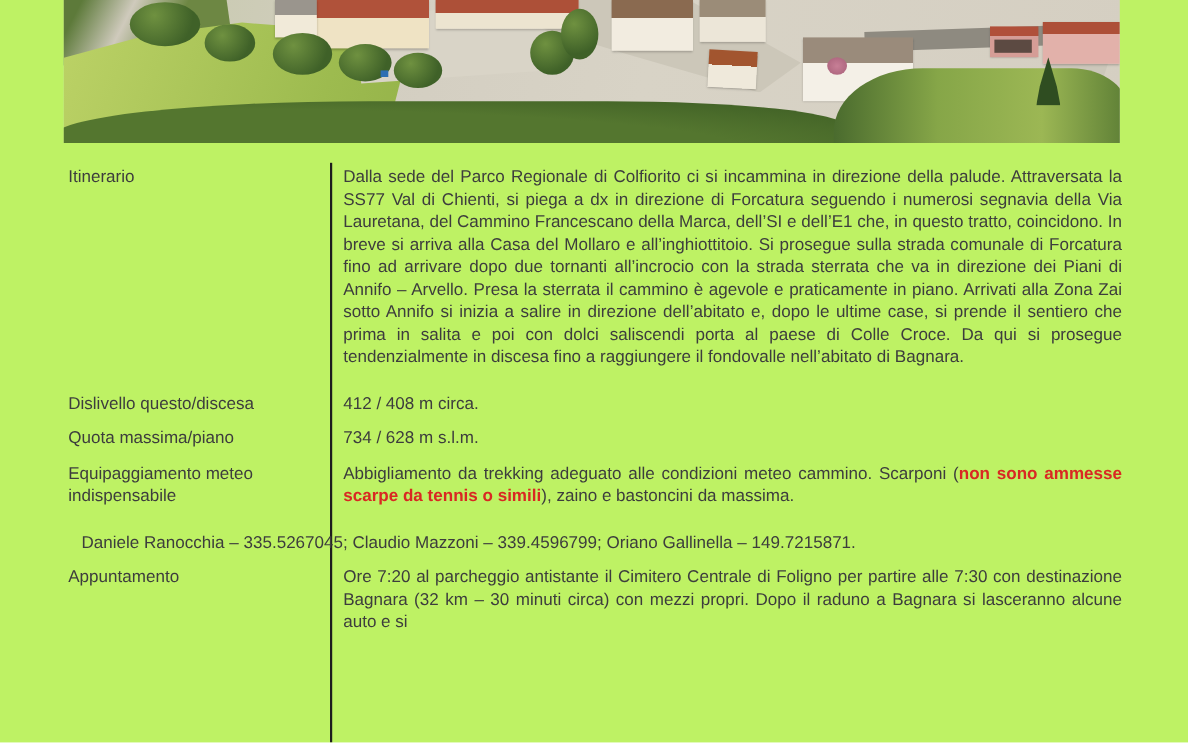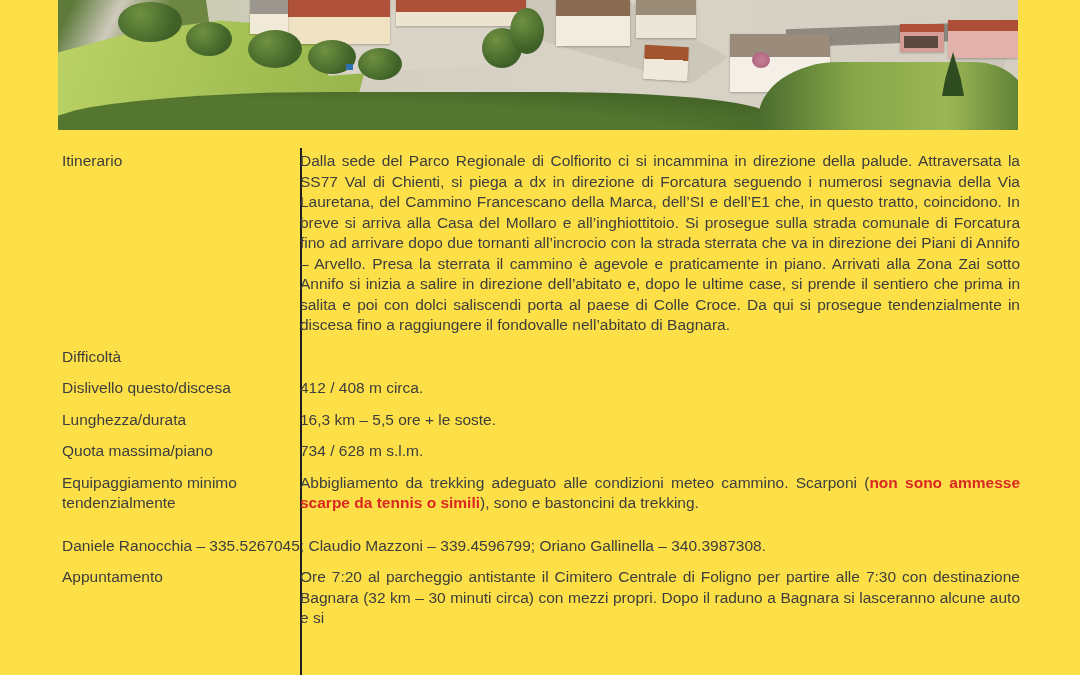--- a/index.html
+++ b/index.html
@@ -1,18 +1,18 @@
 <!DOCTYPE html>
 <html><head>
 <meta charset="utf-8">
 <style>
   * { margin:0; padding:0; box-sizing:border-box; }
   html,body { width:1080px; height:675px; overflow:hidden; background:#ffffff;
               font-family:"Liberation Sans", sans-serif; }
-  .doc { position:relative; width:1080px; height:675px; background:#fde047; }
+  .doc { position:relative; width:1080px; height:675px; background:#bef264; }
 
   
   .photo { position:absolute; left:58px; top:0; width:960px; height:130px; overflow:hidden;
            background:linear-gradient(100deg,#c4c9a8 0%,#d3cec1 30%,#d8d3c6 55%,#d5cfc2 100%); }
   .photo div { position:absolute; }
   .ph-road-tl { left:-20px; top:-10px; width:170px; height:60px;
                 background:linear-gradient(125deg,#5d7a3a 20%,#cfcabc 45%,#6d8743 70%); transform:rotate(-8deg); }
   .ph-hill { left:0; top:16px; width:540px; height:114px;
              background:linear-gradient(110deg,#bcd266 0%,#9dbb4f 45%,#82a03d 100%);
              clip-path:polygon(0 32%, 14% 14%, 30% 4%, 47% 10%, 58% 26%, 54% 100%, 0 100%); }
@@ -60,21 +60,21 @@
   .ph-flower { left:694px; top:52px; width:18px; height:16px; border-radius:50%;
                background:radial-gradient(#c77f96,#a75f78); }
   .ph-bin { left:288px; top:64px; width:7px; height:6px; background:#2e6fb2; }
 
   
   .vline { position:absolute; left:300px; top:148px; width:2px; height:527px; background:#1d1d1d; }
   .rows { position:absolute; left:62px; top:151px; width:958px; color:#3d3d3d;
           font-size:15.5px; line-height:20.5px; }
   .row { display:flex; margin-bottom:11px; }
   .cell-label { width:238px; flex:none; }
-  .cell-value { flex:1; text-align:justify; }
+  .cell-value { flex:1; padding-left:12px; text-align:justify; }
   .red-bold { color:#d92823; font-weight:bold; }
 </style>
 </head>
 <body>
 
 <div class="doc">
 
   <div class="photo">
     <div class="ph-road-tl"></div>
     <div class="ph-hill"></div>
@@ -108,48 +108,43 @@
   <div class="vline"></div>
 
   <div class="rows">
 
     <div class="row">
       <div class="cell-label">Itinerario</div>
       <div class="cell-value"><span>Dalla sede del Parco Regionale di Colfiorito ci si incammina in direzione della palude. Attraversata la SS77 Val di Chienti, si piega a dx in direzione di Forcatura seguendo i numerosi segnavia della Via Lauretana, del Cammino Francescano della Marca, dell’SI e dell’E1 che, in questo tratto, coincidono. In breve si arriva alla Casa del Mollaro e all’inghiottitoio. Si prosegue sulla strada comunale di Forcatura fino ad arrivare dopo due tornanti all’incrocio con la strada sterrata che va in direzione dei Piani di Annifo – Arvello. Presa la sterrata il cammino è agevole e praticamente in piano. Arrivati alla Zona Zai sotto Annifo si inizia a salire in direzione dell’abitato e, dopo le ultime case, si prende il sentiero che prima in salita e poi con dolci saliscendi porta al paese di Colle Croce. Da qui si prosegue tendenzialmente in discesa fino a raggiungere il fondovalle nell’abitato di Bagnara.</span></div>
     </div>
 
     <div class="row">
-      <div class="cell-label">Difficoltà</div>
     </div>
 
     <div class="row">
       <div class="cell-label">Dislivello questo/discesa</div>
       <div class="cell-value"><span>412 / 408 m circa.</span></div>
     </div>
 
-    <div class="row">
-      <div class="cell-label">Lunghezza/durata</div>
-      <div class="cell-value"><span>16,3 km – 5,5 ore + le soste.</span></div>
-    </div>
 
     <div class="row">
       <div class="cell-label">Quota massima/piano</div>
       <div class="cell-value"><span>734 / 628 m s.l.m.</span></div>
     </div>
 
     <div class="row">
-      <div class="cell-label">Equipaggiamento minimo tendenzialmente</div>
-      <div class="cell-value"><span>Abbigliamento da trekking adeguato alle condizioni meteo cammino. Scarponi (</span><span class="red-bold">non sono ammesse scarpe da tennis o simili</span><span>), sono e bastoncini da trekking.</span></div>
+      <div class="cell-label">Equipaggiamento meteo indispensabile</div>
+      <div class="cell-value"><span>Abbigliamento da trekking adeguato alle condizioni meteo cammino. Scarponi (</span><span class="red-bold">non sono ammesse scarpe da tennis o simili</span><span>), zaino e bastoncini da massima.</span></div>
     </div>
 
     <div class="row">
     </div>
 
     <div class="row">
-      <div class="cell-value"><span>Daniele Ranocchia – 335.5267045; Claudio Mazzoni – 339.4596799; Oriano Gallinella – 340.3987308.</span></div>
+      <div class="cell-value"><span>Daniele Ranocchia – 335.5267045; Claudio Mazzoni – 339.4596799; Oriano Gallinella – 149.7215871.</span></div>
     </div>
 
     <div class="row">
       <div class="cell-label">Appuntamento</div>
       <div class="cell-value"><span>Ore 7:20 al parcheggio antistante il Cimitero Centrale di Foligno per partire alle 7:30 con destinazione Bagnara (32 km – 30 minuti circa) con mezzi propri. Dopo il raduno a Bagnara si lasceranno alcune auto e si</span></div>
     </div>
 
   </div>
 </div>
 

